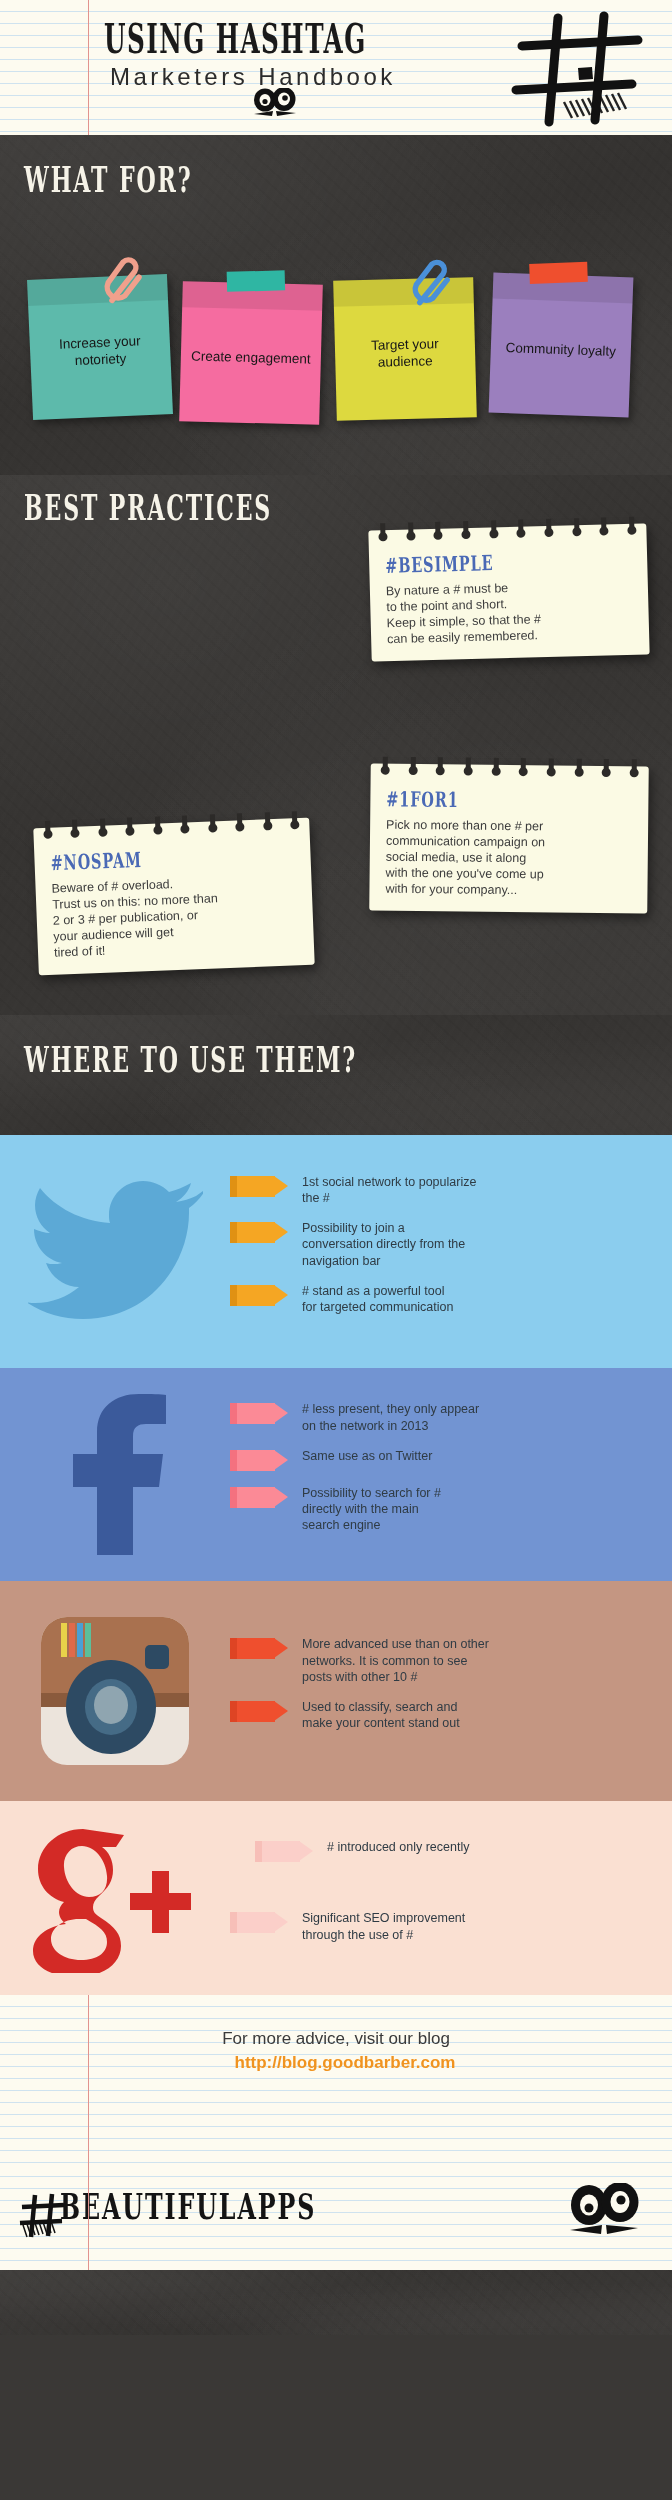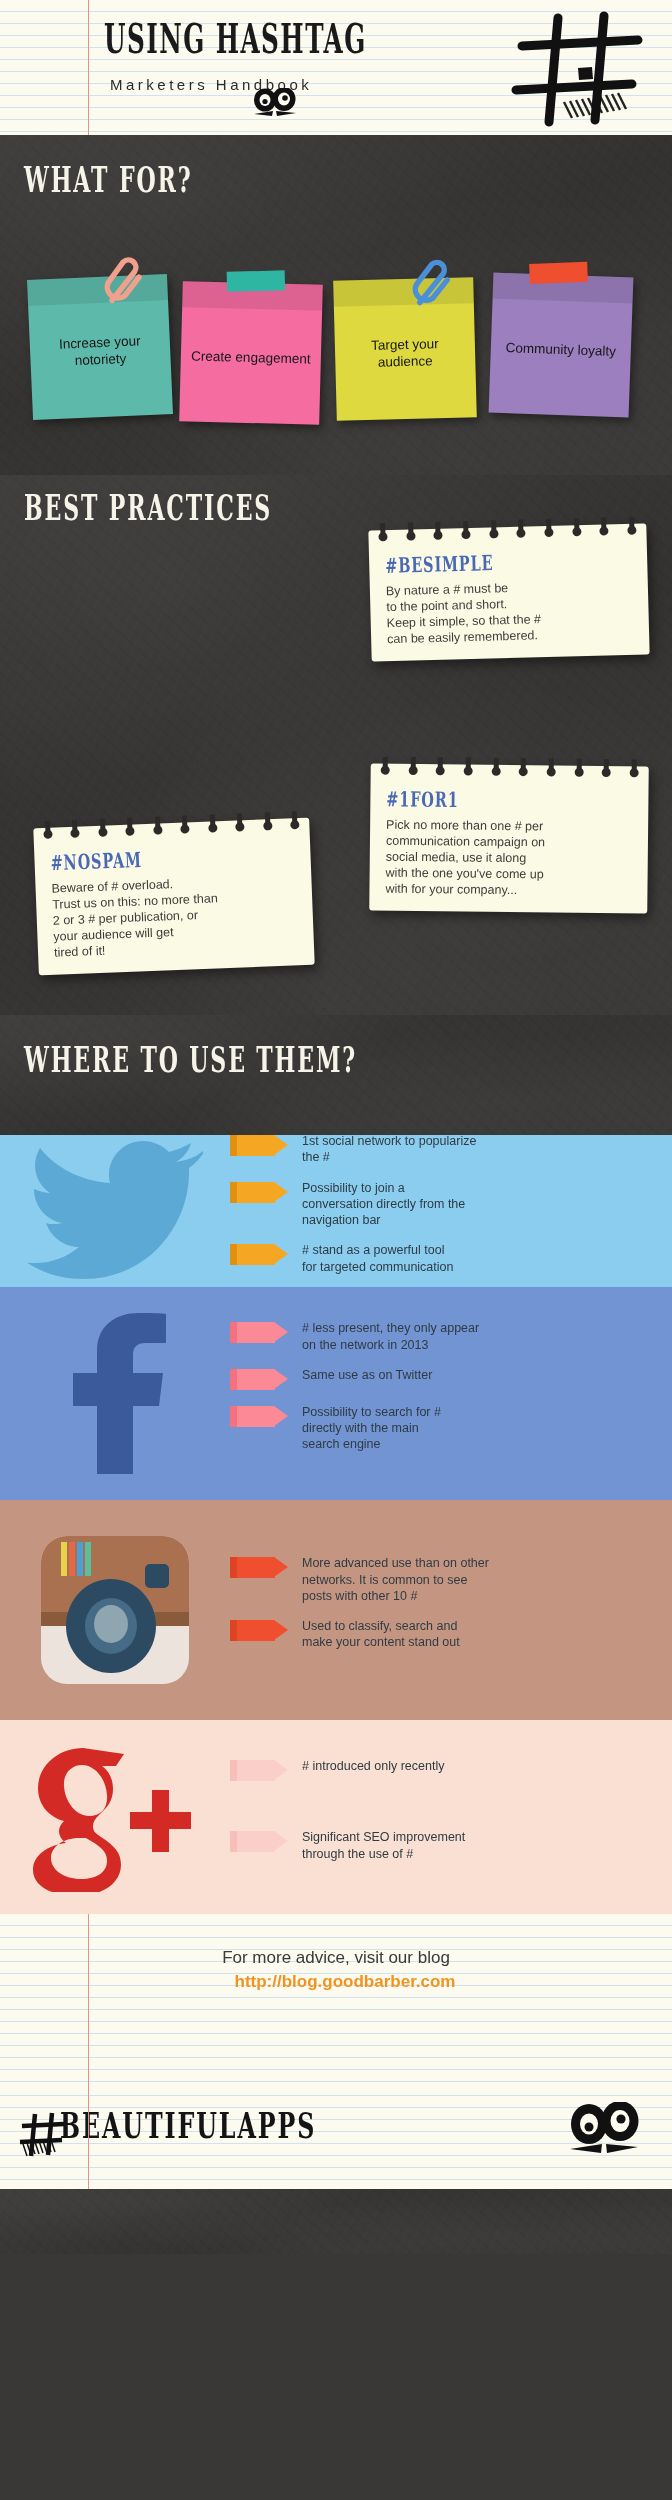--- a/index.html
+++ b/index.html
@@ -61,23 +61,23 @@
   #header { height:135px; }
   .hdr-inner{ position:absolute; inset:0;border-radius:31px; }
   #title-main{
     position:absolute; left:104px; top:16px;
     font-family:"DejaVu Serif", serif; font-weight:bold;
     font-size:26px; letter-spacing:1.5px; color:#1a1a1a;
     transform:scaleY(1.55) scaleX(.95); transform-origin:left top;
     text-transform:uppercase;
   }
   #title-sub{
-    position:absolute; left:110px; top:76px;
+    position:absolute; left:110px; top:63px;
     font-family:"Liberation Sans", sans-serif; font-weight:300;
-    font-size:15px; letter-spacing:3.5px; color:#2b2b2b;
+    font-size:24px; letter-spacing:3.5px; color:#2b2b2b;
   }
   .hashbig{ position:absolute; right:22px; top:6px; }
 
   
   .eyes{ position:absolute; }
 
   
   #whatfor { height:340px; }
   .sec-title-wf{ position:absolute; left:24px; top:30px; font-size:24px; }
   .notes-row{ position:absolute; top:120px; left:18px; width:640px; height:160px; }
@@ -316,21 +316,21 @@
 2 or 3 # per publication, or
 your audience will get
 tired of it!</div>
     </div>
   </section>
 
   <section id="whereband" class="chalk">
     <div class="hand sec-title-wh">Where to use them?</div>
   </section>
 
-  <section class="net" style="height:152px; background:#8bcdee;">
+  <section class="net" style="height:233px; background:#8bcdee;">
     <div class="net-logo">
       <svg width="175" height="145" viewBox="0 0 175 145">
         <path fill="#5ca9d6" d="M168 17c-6 3-13 5-20 6 7-4 13-11 15-19-7 4-14 7-22 9C134 6 125 2 115 2
           c-19 0-34 15-34 34 0 3 0 5 1 8C53 42 28 29 12 9c-3 5-5 11-5 17 0 12 6 22 15 28-5 0-11-2-16-4
           0 17 12 31 28 34-3 1-6 1-9 1-2 0-4 0-7-1 5 14 18 24 33 24C39 118 24 124 7 124c-3 0-6 0-9-1
           16 11 36 17 57 17 68 0 106-57 106-106v-5c7-5 13-12 17-19z"></path>
       </svg>
     </div>
     <div class="net-points">
       <div class="pt">
@@ -438,21 +438,21 @@
       <svg width="190" height="150" viewBox="0 0 190 150">
         <path fill="#d32a26" d="M63 6C38 6 18 24 18 46c0 17 11 29 26 33-3 3-5 6-5 10 0 5 3 9 7 12
           -18 2-33 12-33 27 0 16 19 26 43 26 28 0 45-14 45-31 0-12-6-19-20-28-6-4-8-6-8-11 0-4 2-7 6-11
           9-8 14-15 14-26 0-10-4-18-11-23h14l8-12zM66 96c14 8 21 13 21 23 0 11-10 18-26 18-17 0-30-9-30-21
           0-11 12-20 28-20 3 0 5 0 7 0zM69 74c-13 0-24-14-25-30-1-12 7-21 18-21 13 0 24 14 25 30 1 13-6 21-18 21z"></path>
         <rect x="132" y="48" width="17" height="62" fill="#d32a26"></rect>
         <rect x="110" y="70" width="61" height="17" fill="#d32a26"></rect>
       </svg>
     </div>
     <div class="net-points">
-      <div class="pt" style="margin-bottom:48px;">
+      <div class="pt" style="margin-bottom:48px;margin-left:25px;">
         <span class="arrow">
           <span class="body" style="background:linear-gradient(to right,#f7bfb8 0 7px,#fbcfc9 7px);"></span>
           <span class="tip" style="border-left:14px solid #fbcfc9;"></span>
         </span>
         <span class="pt-text"># introduced only recently</span>
       </div>
       <div class="pt">
         <span class="arrow">
           <span class="body" style="background:linear-gradient(to right,#f7bfb8 0 7px,#fbcfc9 7px);"></span>
           <span class="tip" style="border-left:14px solid #fbcfc9;"></span>

